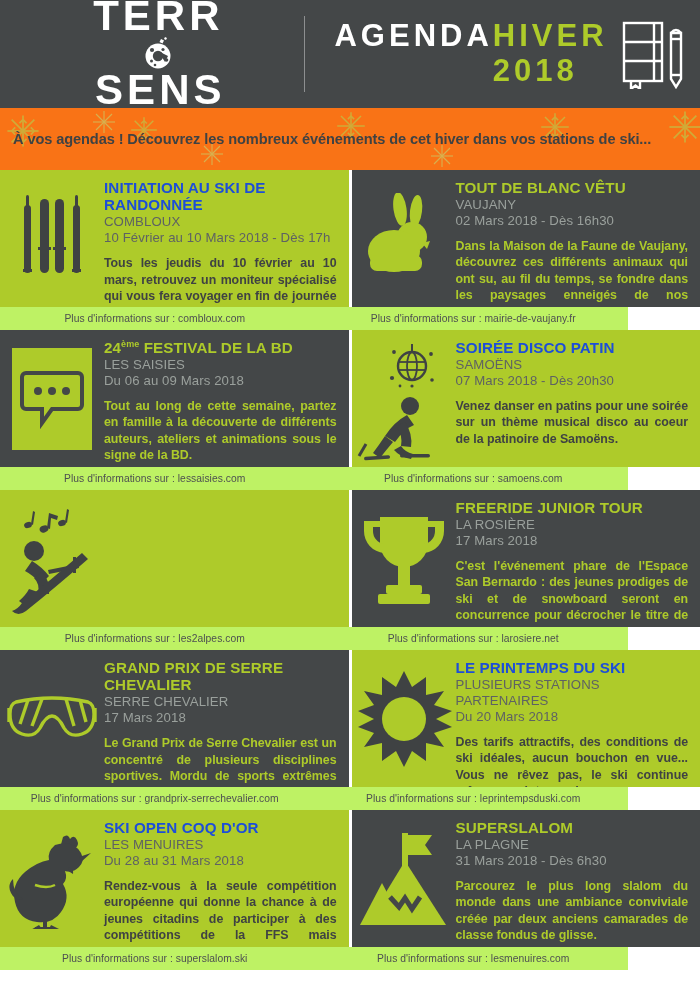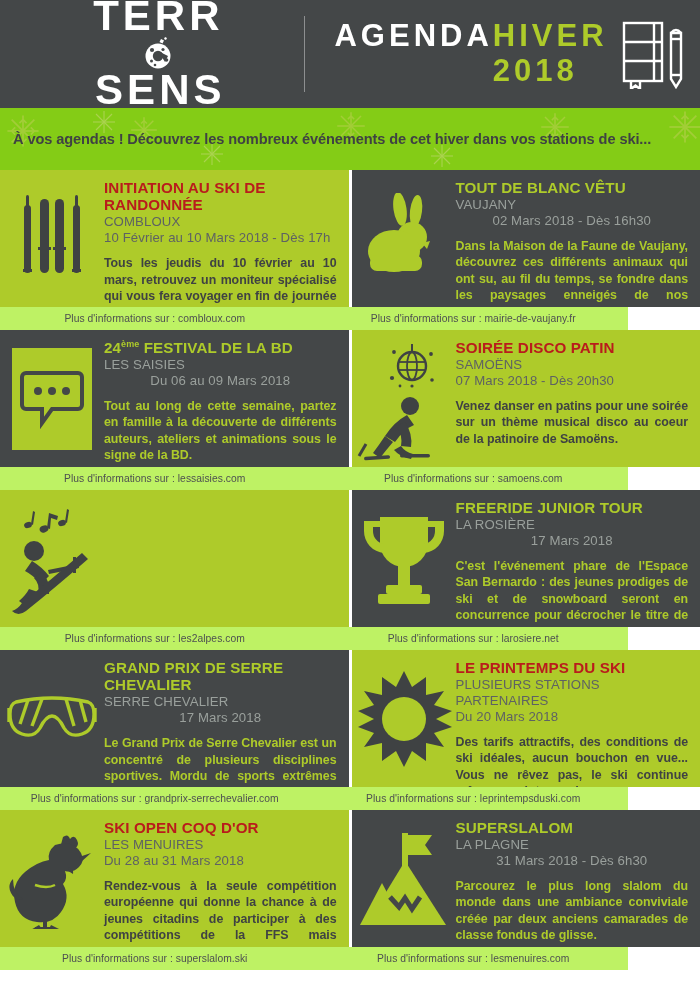--- a/index.html
+++ b/index.html
@@ -89,21 +89,21 @@
   .header-icon {
     width:104px;
     display:flex;
     align-items:center;
     justify-content:center;
   }
 
   
   .tagline-band {
     height:62px;
-    background:#84cc16;
+    background:#f97316;
     position:relative;
     display:flex;
     align-items:center;
     overflow:hidden;
   }
   .tagline-text {
     position:relative;
     z-index:3;
     font-size:14.6px;
     font-weight:bold;
@@ -173,28 +173,28 @@
   .card-desc {
     font-size:12.4px;
     font-weight:bold;
     line-height:1.33;
     margin-top:9px;
     text-align:justify;
     letter-spacing:-0.05px;
   }
 
   
-  .card.green .card-title { color:#b91c1c; }
+  .card.green .card-title { color:#1d4ed8; }
   .card.green .card-place { color:#5e6263; }
   .card.green .card-date  { color:#5e6263; }
   .card.green .card-desc  { color:#3f4243; }
   
   .card.dark .card-title { color:#aecb2a; }
   .card.dark .card-place { color:#9aa09c; }
-  .card.dark .card-date  { color:#9aa09c;text-align:center; }
+  .card.dark .card-date  { color:#9aa09c; }
   .card.dark .card-desc  { color:#aecb2a; }
 
   .footer-row {
     display:flex;
     width:628px;
     gap:9px;
     background:#bef264;
     height:23px;
   }
   .footer-cell {

